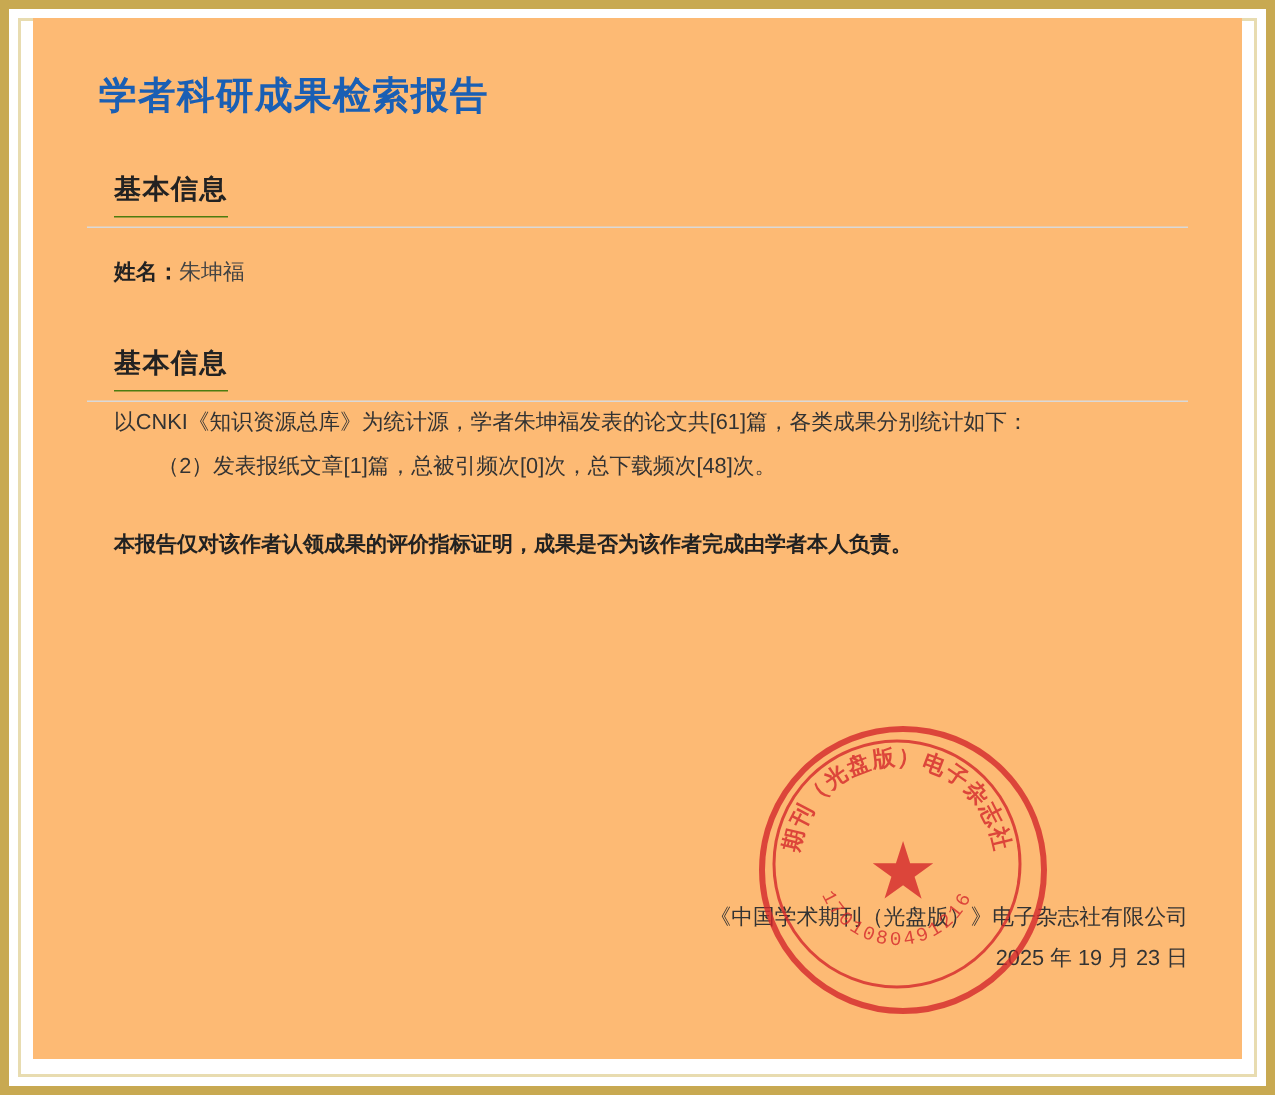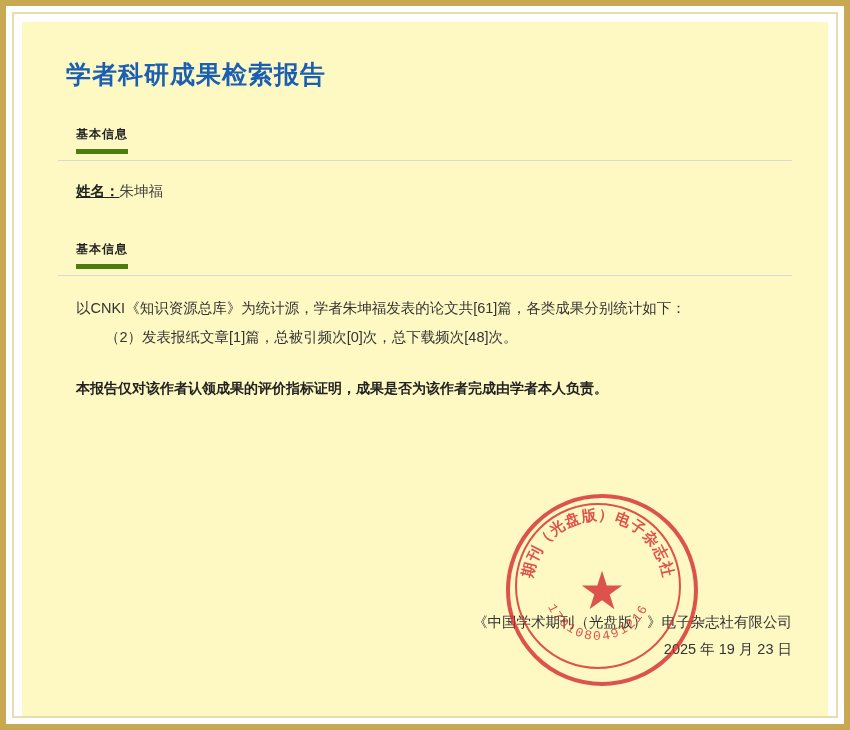--- a/index.html
+++ b/index.html
@@ -26,24 +26,24 @@
   .page-frame-inner {
     position: absolute;
     left: 6px; top: 6px;
     right: 6px; bottom: 6px;
     border: 2px solid #e8dcb0;
     box-sizing: border-box;
   }
   .sheet {
     position: absolute;
     left: 22px;
-    top: 22px;
+    top: 12px;
     width: 806px;
     height: 694px;
-    background: #fef9c3;
+    background: #fdba74;
     box-sizing: border-box;
     padding: 22px 36px 0 36px;
   }
   
   .doc-title {
     font-size: 25px;
     font-weight: bold;
     color: #1a5fb4;
     letter-spacing: 1px;
     margin: 14px 0 0 8px;
@@ -54,48 +54,47 @@
     margin-top: 32px;
   }
   .section-head {
     position: relative;
     padding-left: 18px;
     padding-bottom: 7px;
     border-bottom: 1px solid #d9d9d9;
   }
   .section-head .section-title {
     display: inline-block;
-    font-size: 12px;
+    font-size: 18px;
     font-weight: bold;
     color: #222222;
     letter-spacing: 1px;
     padding-bottom: 6px;
-    border-bottom: 5px solid #4d7c0f;
+    border-bottom: 1px solid #4d7c0f;
     position: relative;
     top: 1px;
     font-family: Liberation Mono, monospace;
   }
   .info-list {
     margin: 16px 0 0 18px;
   }
   .info-row {
     font-size: 14.5px;
     color: #333333;
     line-height: 2.05;
   }
   .info-label {
     font-weight: bold;
     color: #222222;
-    text-decoration: underline;
   }
   .info-value {
     color: #444444;
   }
   .summary-body {
-    margin: 18px 0 0 18px;
+    margin: 0 0 0 18px;
     font-size: 14.5px;
     color: #333333;
     line-height: 2.0;
   }
   .summary-line {
     margin: 0;
   }
   .summary-indent {
     text-indent: 2em;
   }

